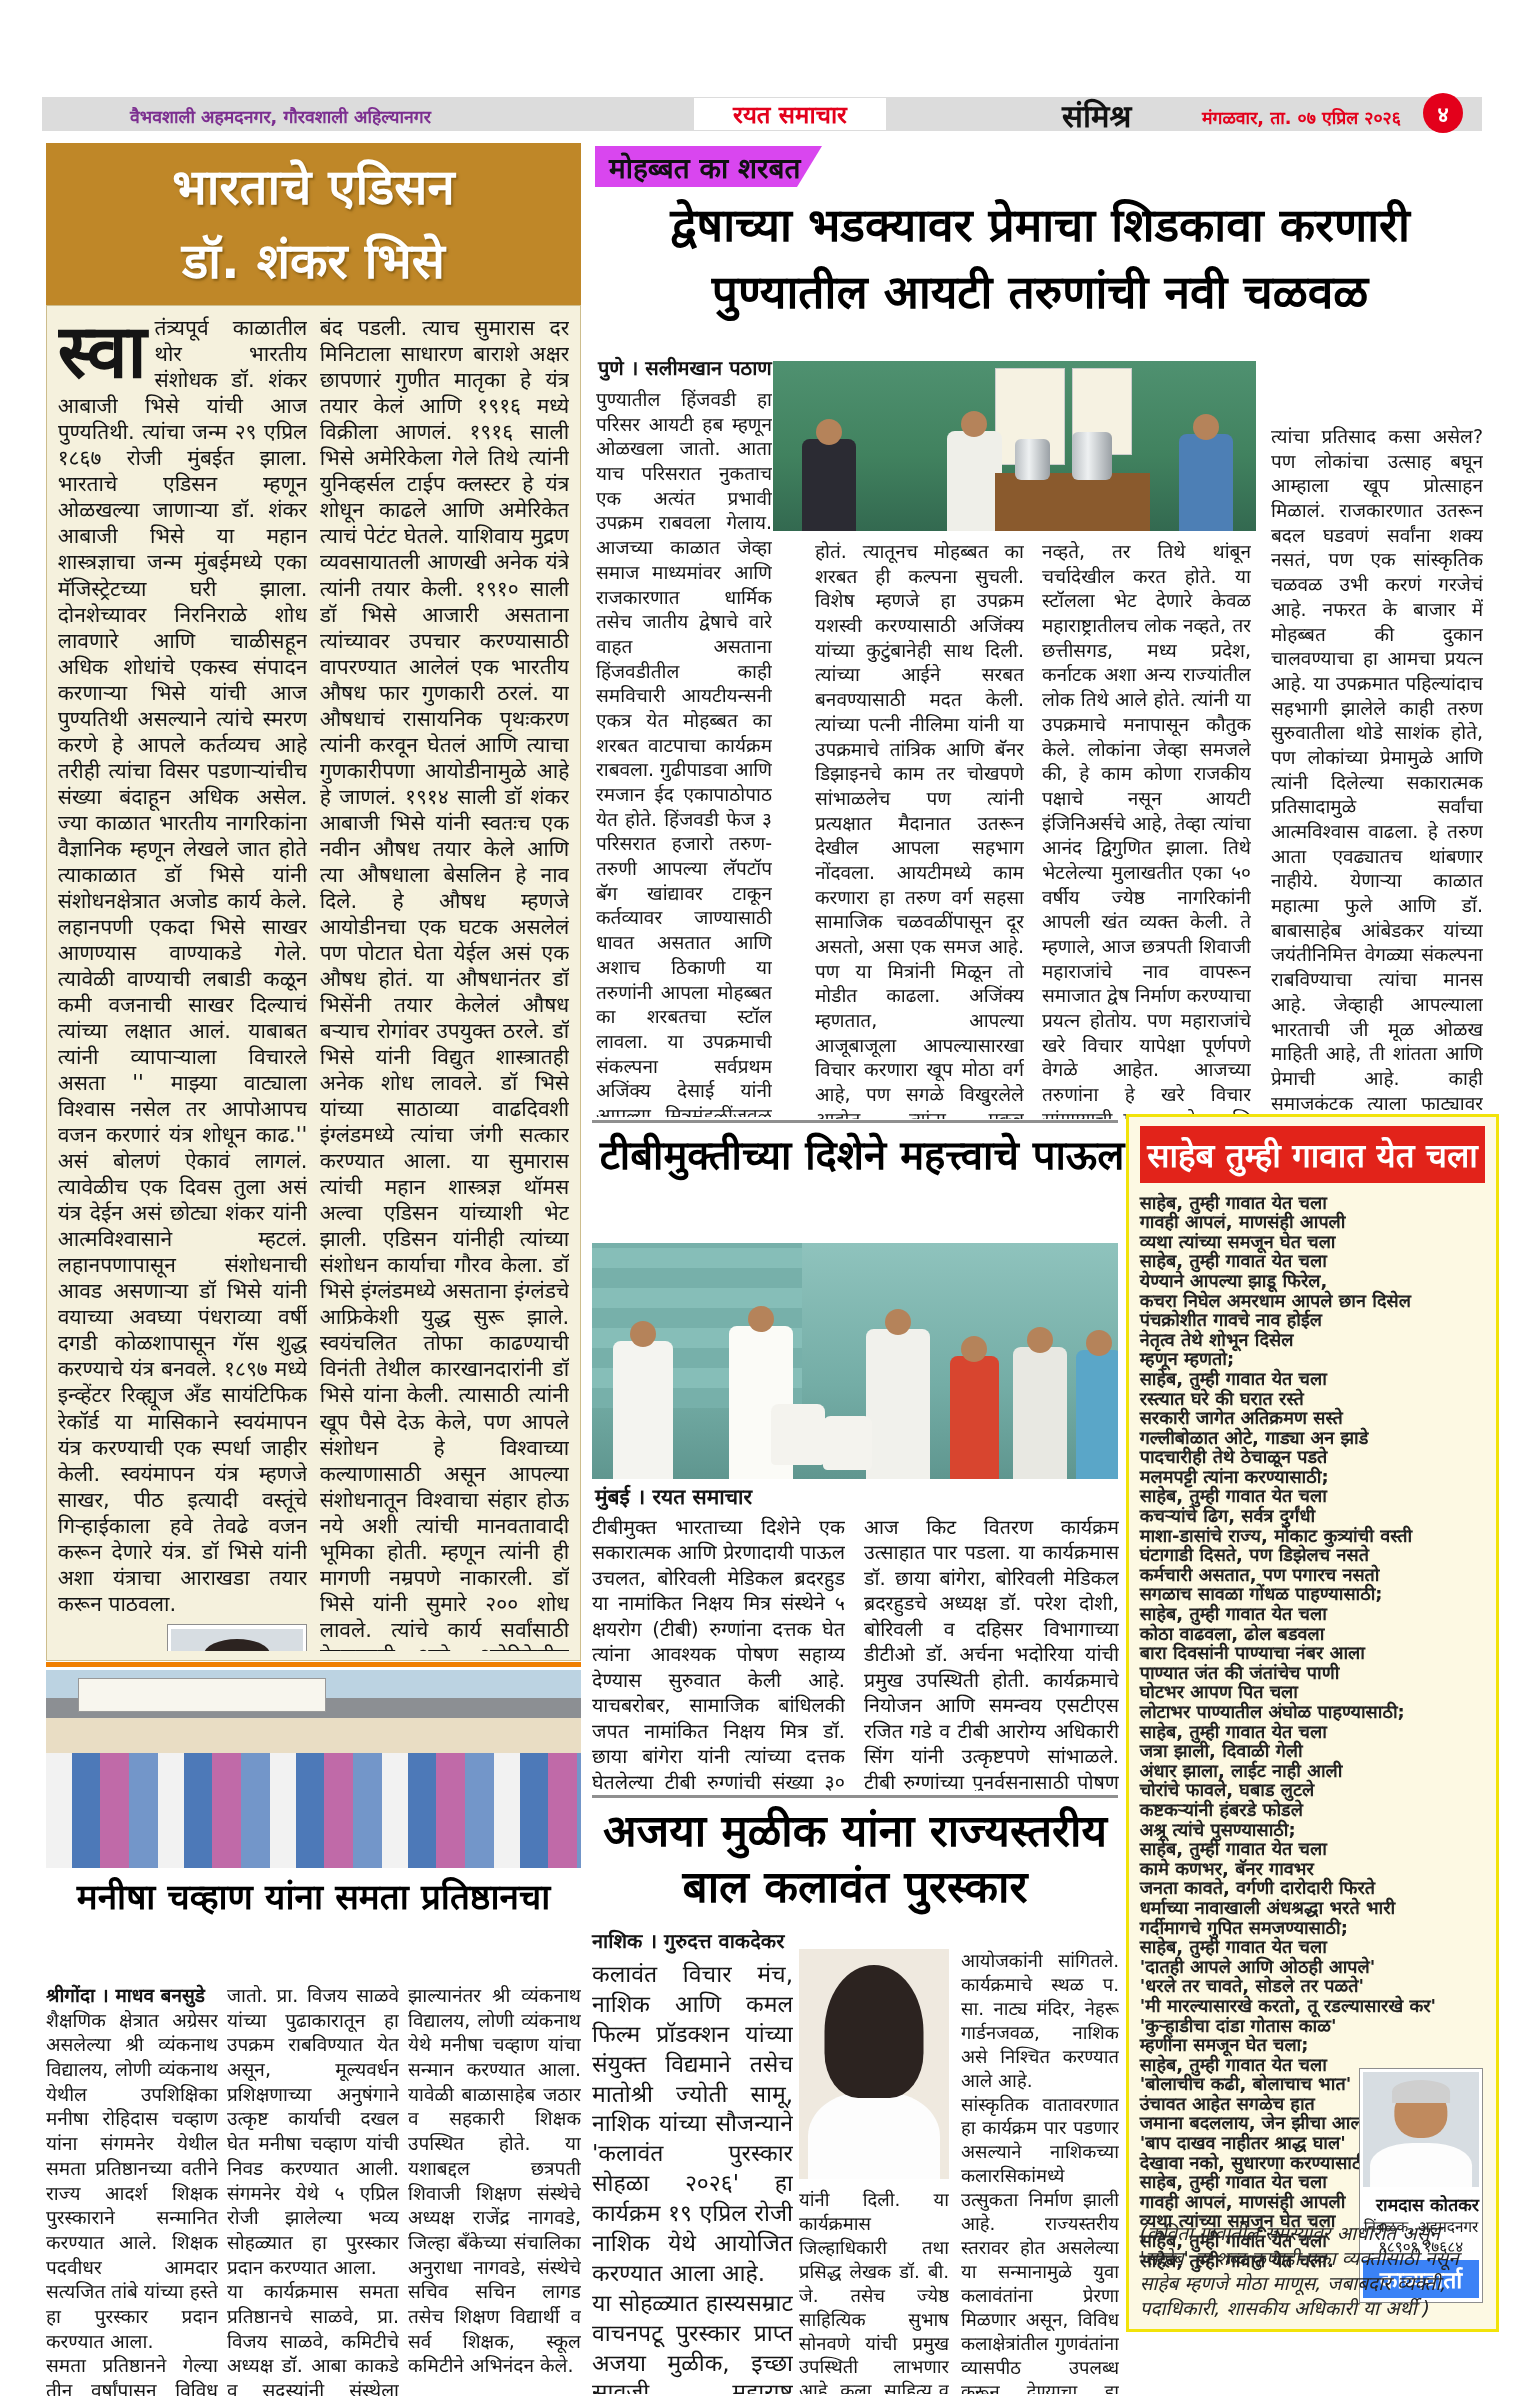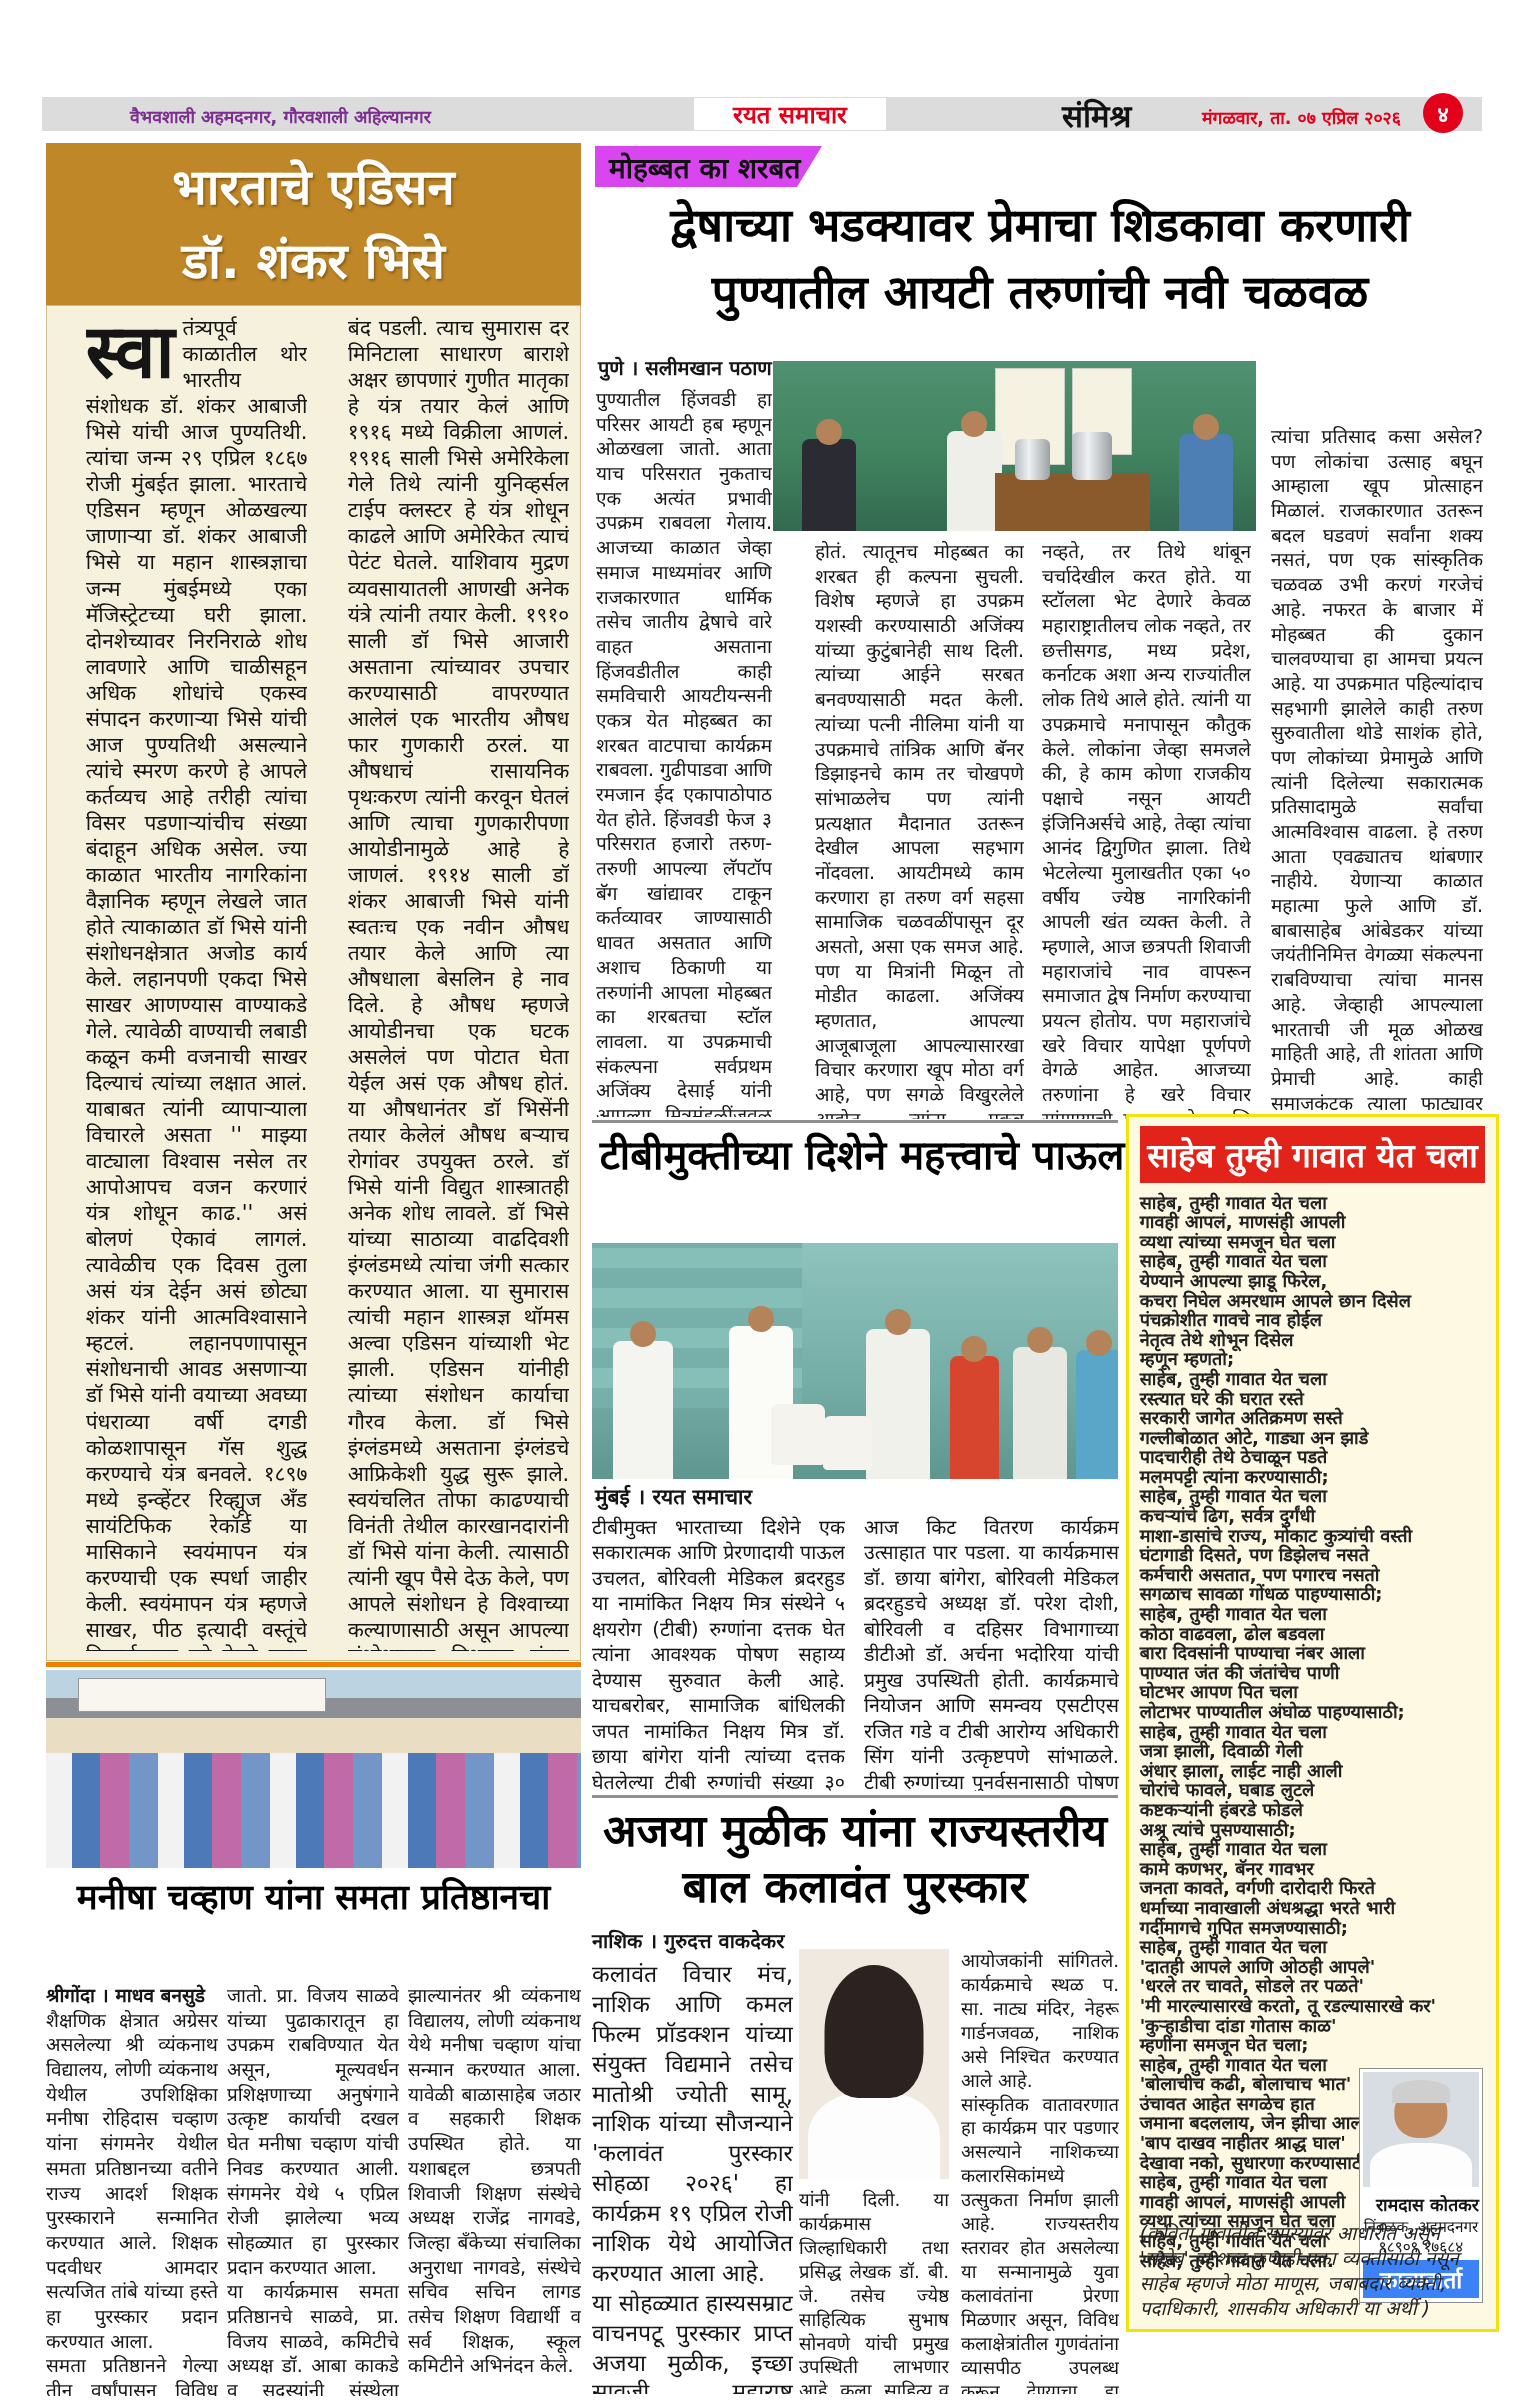--- a/index.html
+++ b/index.html
@@ -22,21 +22,21 @@
   .col{position:absolute;text-align:justify;overflow:hidden;line-height:1.3;}
   .byline{font-weight:700;}
   
   .edison-head{position:absolute;left:46px;top:143px;width:535px;height:163px;background:#bf8728;
                display:flex;flex-direction:column;align-items:center;justify-content:center;}
   .edison-head div{color:#fff;font-size:49px;font-weight:700;line-height:1.5;
                    text-shadow:1.5px 2.3px 2.3px rgba(90,60,0,.55);}
   .edison-body{position:absolute;left:46px;top:305px;width:535px;height:1356px;background:#f5f1dd;
                border:0.8px solid #cdbd8d;box-sizing:border-box;padding:9.2px 10.7px;
                display:flex;gap:12.3px;overflow:hidden;}
-  .ecol{width:250px;font-size:21px;line-height:1.24;text-align:justify;overflow:hidden;margin-left:28px;}
+  .ecol{width:250px;font-size:21px;line-height:1.24;text-align:justify;overflow:hidden;}
   .dropcap{float:left;font-size:74px;line-height:.82;font-weight:700;margin:6.1px 7.7px 0 0;}
   
   .card{border:1.5px solid #8e8e8e;background:#fff;padding:3.1px;box-sizing:border-box;}
   .card-photo{width:100%;height:153px;}
   .card-name{font-size:18.4px;font-weight:700;text-align:center;margin-top:4.6px;}
   .card-place{font-size:17px;text-align:center;}
   .card-phone{font-size:17px;text-align:center;}
   .badge-red{background:#3b82f6;color:#fff;font-weight:700;font-size:25px;text-align:center;
              padding:4.6px 1.5px;margin-top:6.1px;}
   .author-card{width:140px;margin:7.7px 0 7.7px auto;}

